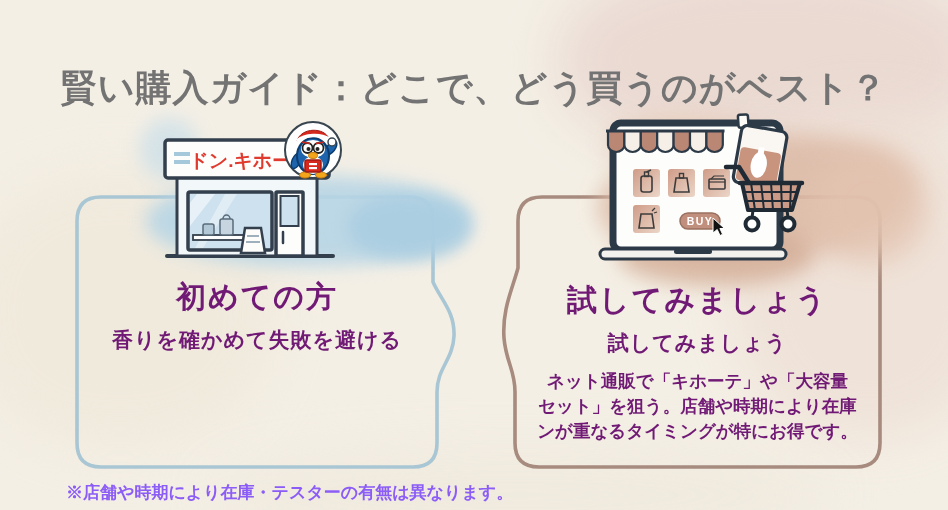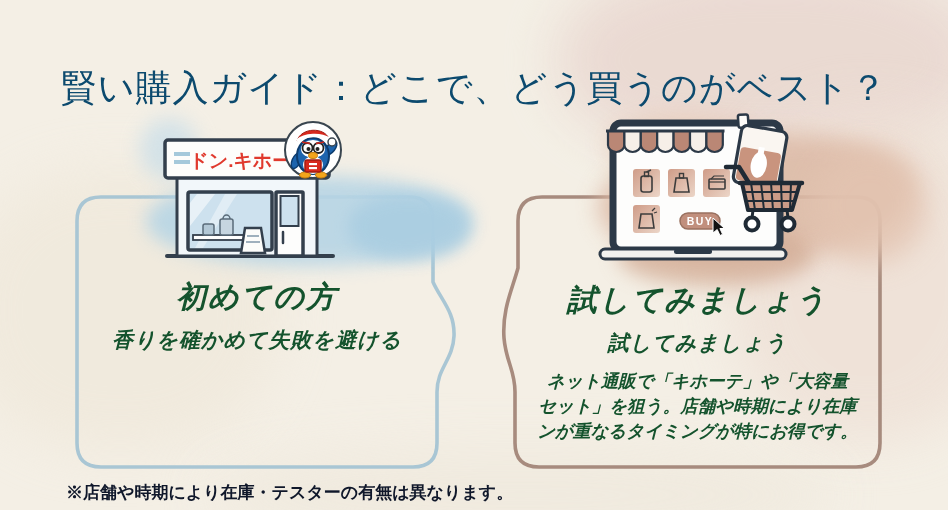--- a/index.html
+++ b/index.html
@@ -14,28 +14,28 @@
   .blob-blue-main{left:146px;top:176px;width:326px;height:90px;background:#b7d5e5;filter:blur(9px);opacity:.9;}
   .blob-blue-top{left:140px;top:118px;width:58px;height:62px;background:#c3dcea;filter:blur(10px);opacity:.65;}
   .blob-blue-right{left:348px;top:194px;width:122px;height:66px;background:#a9cde1;filter:blur(8px);opacity:.85;}
   .blob-rose-main{left:598px;top:135px;width:312px;height:126px;background:#dcb9a5;filter:blur(11px);opacity:.85;transform:rotate(-4deg);}
   .blob-rose-low{left:618px;top:224px;width:195px;height:62px;background:#d2ab94;filter:blur(10px);opacity:.75;}
   .blob-rose-top{left:608px;top:116px;width:155px;height:58px;background:#e7ccba;filter:blur(12px);opacity:.9;}
   .blob-rose-right{left:812px;top:148px;width:115px;height:115px;background:#e3c4b1;filter:blur(14px);opacity:.8;}
   .borders-svg{position:absolute;left:0;top:0;z-index:1;}
   .illus{position:absolute;z-index:3;}
   .title{position:absolute;left:0;top:40px;width:948px;text-align:center;z-index:4;
-         font-family:"Liberation Serif",serif;font-weight:400;font-size:36px;color:#0c4a6e;letter-spacing:1px;}
-  .textcol{position:absolute;z-index:4;text-align:center;color:#14532d;font-style:italic;}
+         font-family:"Liberation Serif",serif;font-weight:700;font-size:36px;color:#737373;letter-spacing:1px;}
+  .textcol{position:absolute;z-index:4;text-align:center;color:#701a75;}
   .textcol-left{left:77px;top:277px;width:360px;}
   .textcol-right{left:515px;top:280px;width:365px;}
   .col-heading{font-size:30px;font-weight:800;letter-spacing:2px;margin-bottom:8px;}
   .col-sub{font-size:21px;font-weight:700;letter-spacing:1px;margin-bottom:12px;}
   .col-body{font-size:17.5px;font-weight:600;line-height:25px;}
-  .footnote{position:absolute;left:66px;top:481px;z-index:4;font-size:17px;font-weight:700;color:#0f172a;}
+  .footnote{position:absolute;left:66px;top:481px;z-index:4;font-size:17px;font-weight:700;color:#8b5cf6;}
   svg text{font-family:"Liberation Sans",sans-serif;}
 </style>
 </head>
 <body>
 
 <div class="canvas">
 
   <div class="wash wash-tr"></div>
   <div class="wash wash-r"></div>
   <div class="wash wash-l"></div>

